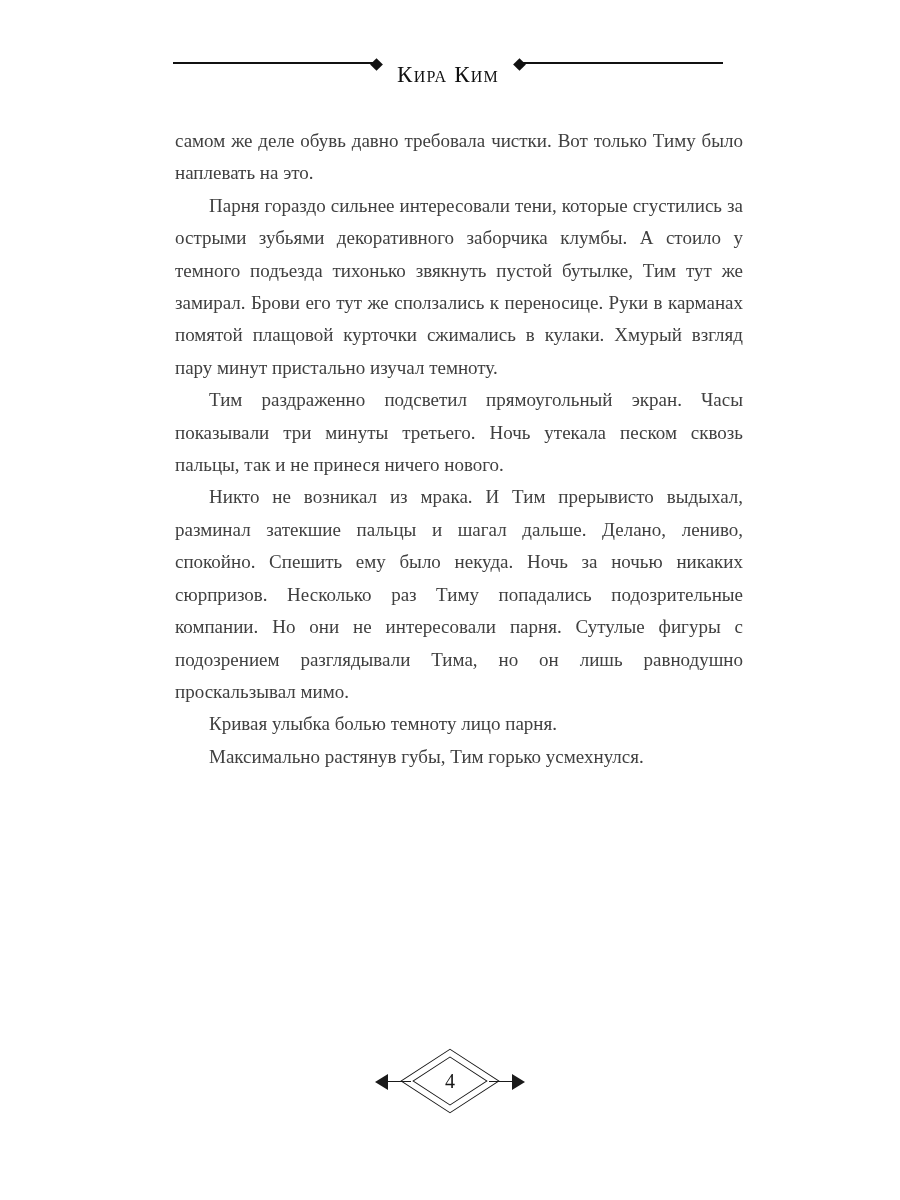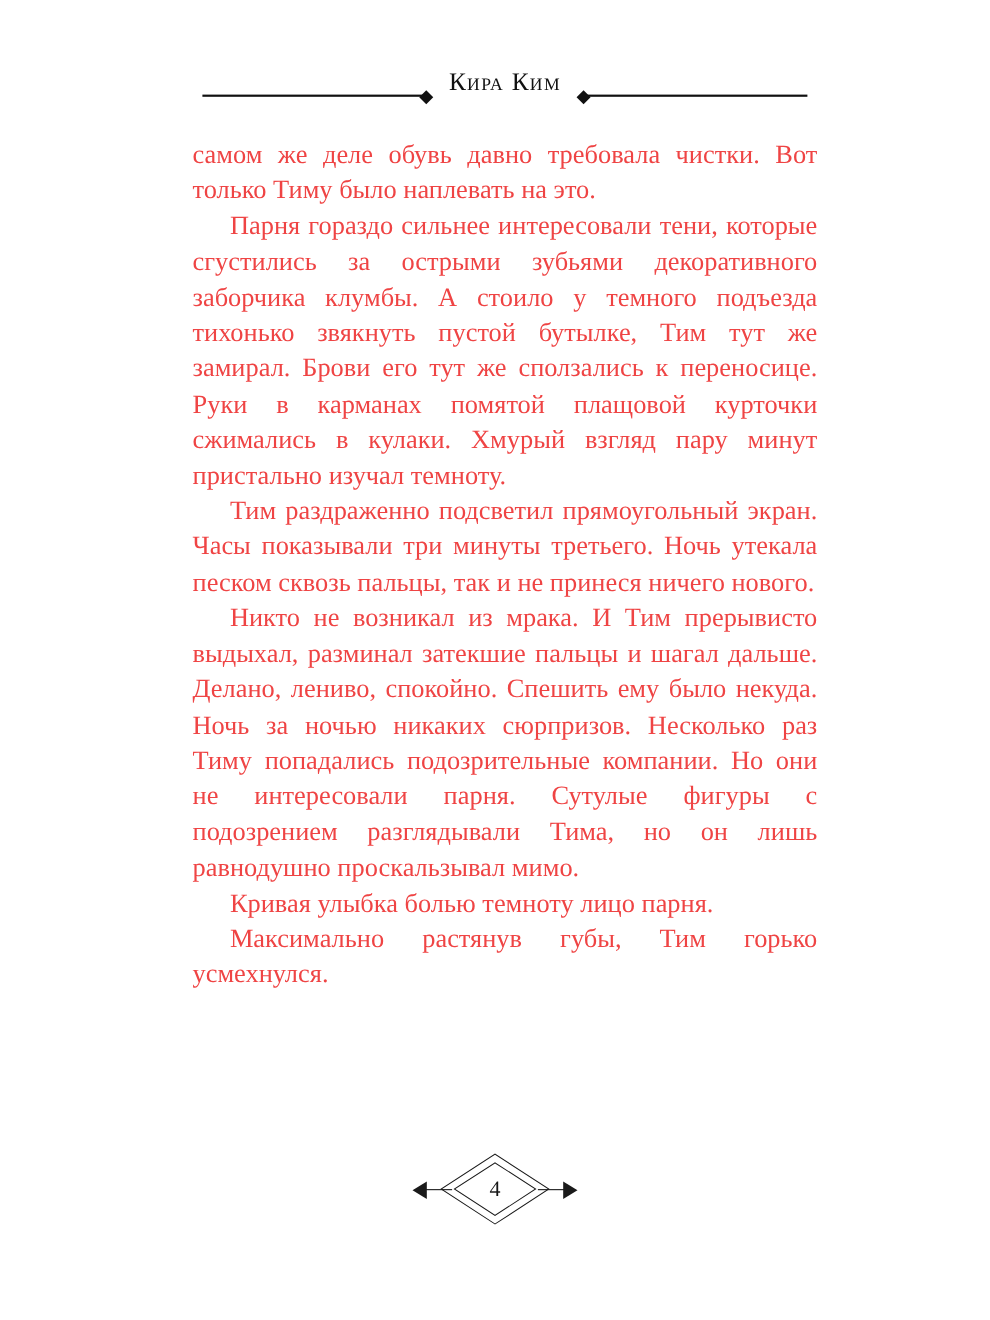--- a/index.html
+++ b/index.html
@@ -19,24 +19,24 @@
     position: relative;
     width: 900px;
     height: 1200px;
     box-sizing: border-box;
   }
 
   
   .header {
     position: absolute;
     top: 62px;
-    left: 184px;
+    left: 173px;
     width: 550px;
     display: flex;
-    align-items: flex-end;
+    align-items: flex-start;
     justify-content: center;
     gap: 18px;
   }
   .header .rule {
     flex: 1 1 auto;
     height: 0;
     border-top: 2px solid #111111;
     position: relative;
   }
   .header .rule::after {
@@ -66,25 +66,25 @@
     white-space: nowrap;
     color: #111111;
   }
 
   
   .textblock {
     position: absolute;
     top: 125px;
     left: 175px;
     width: 568px;
-    font-size: 24px;
+    font-size: 19px;
     line-height: 32.4px;
     text-align: justify;
     text-justify: inter-word;
-    color: #ef4444;
+    color: #404040;
     hyphens: manual;
   }
   .textblock p {
     margin: 0;
     text-indent: 34px;
   }
   .textblock p.noindent {
     text-indent: 0;
   }
   .textblock p.last-line-left {

